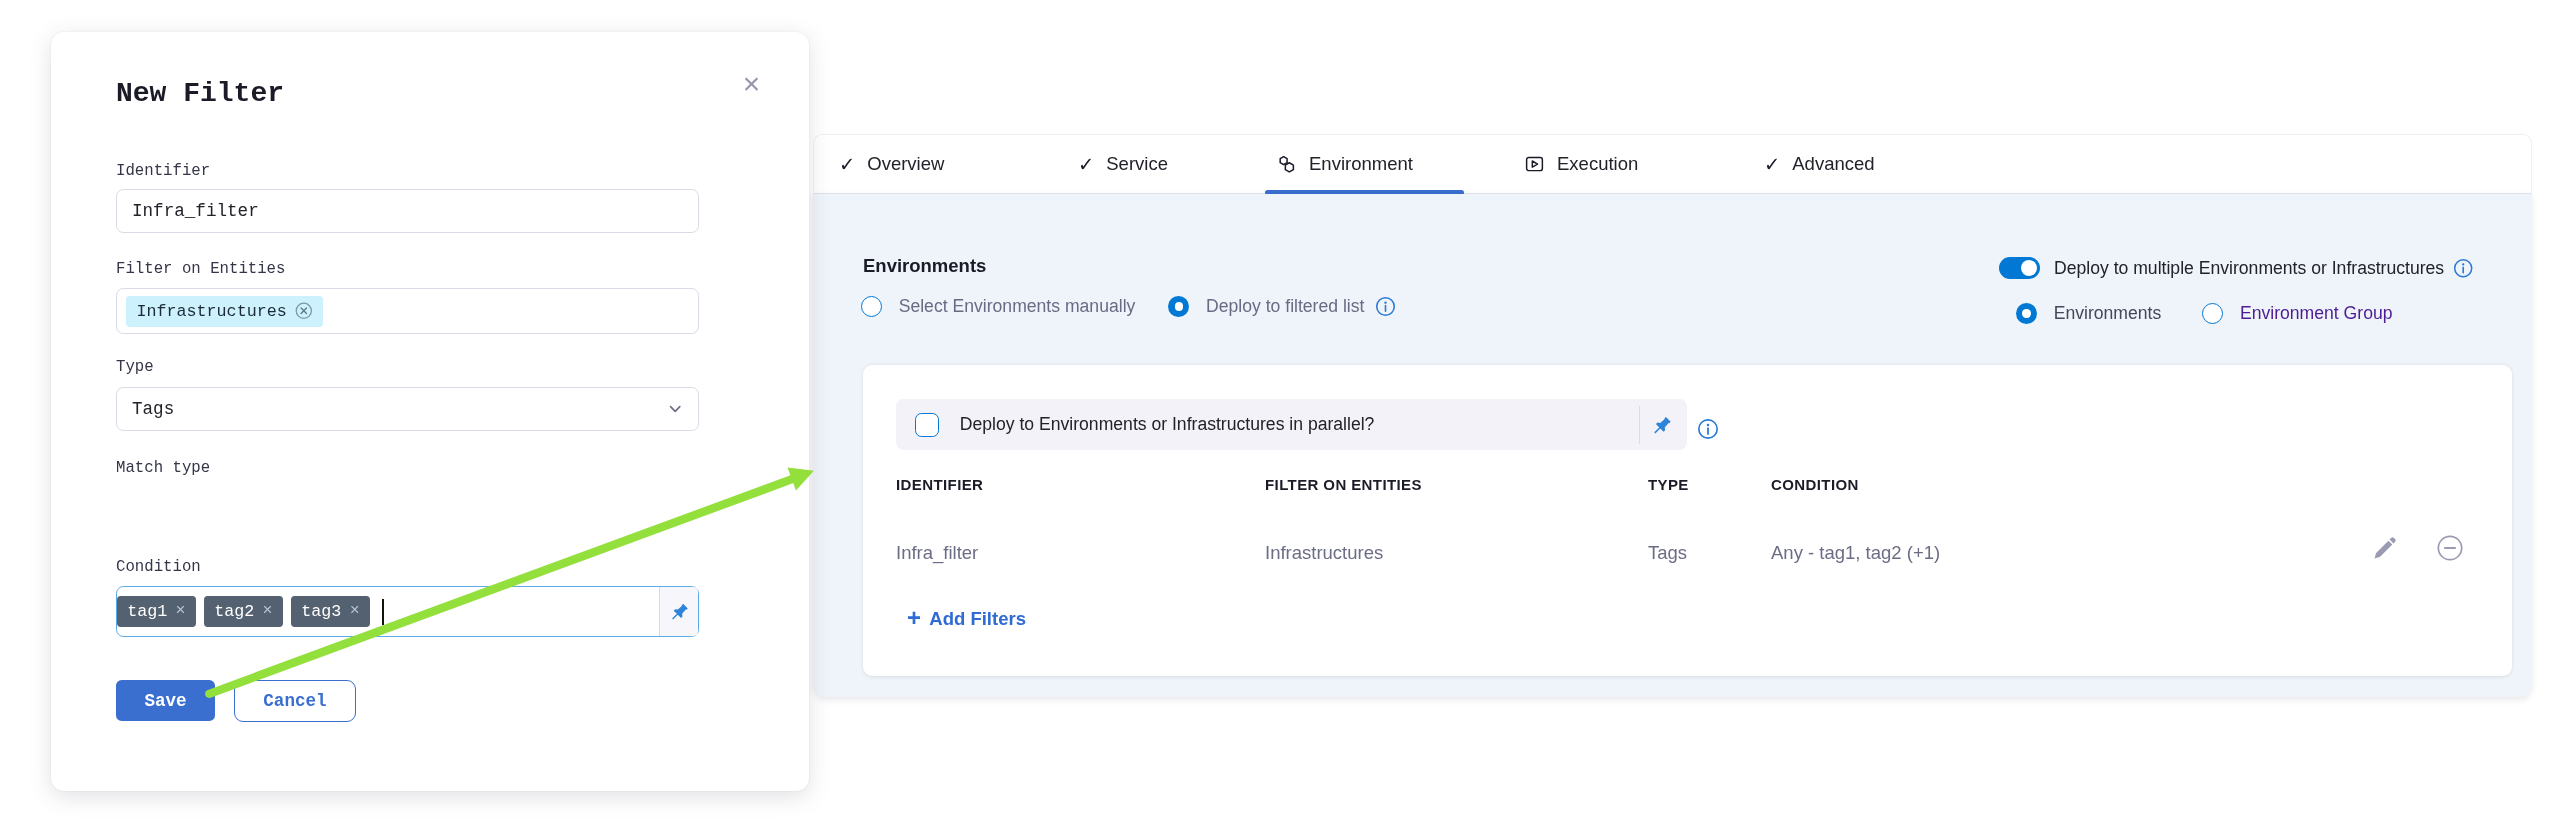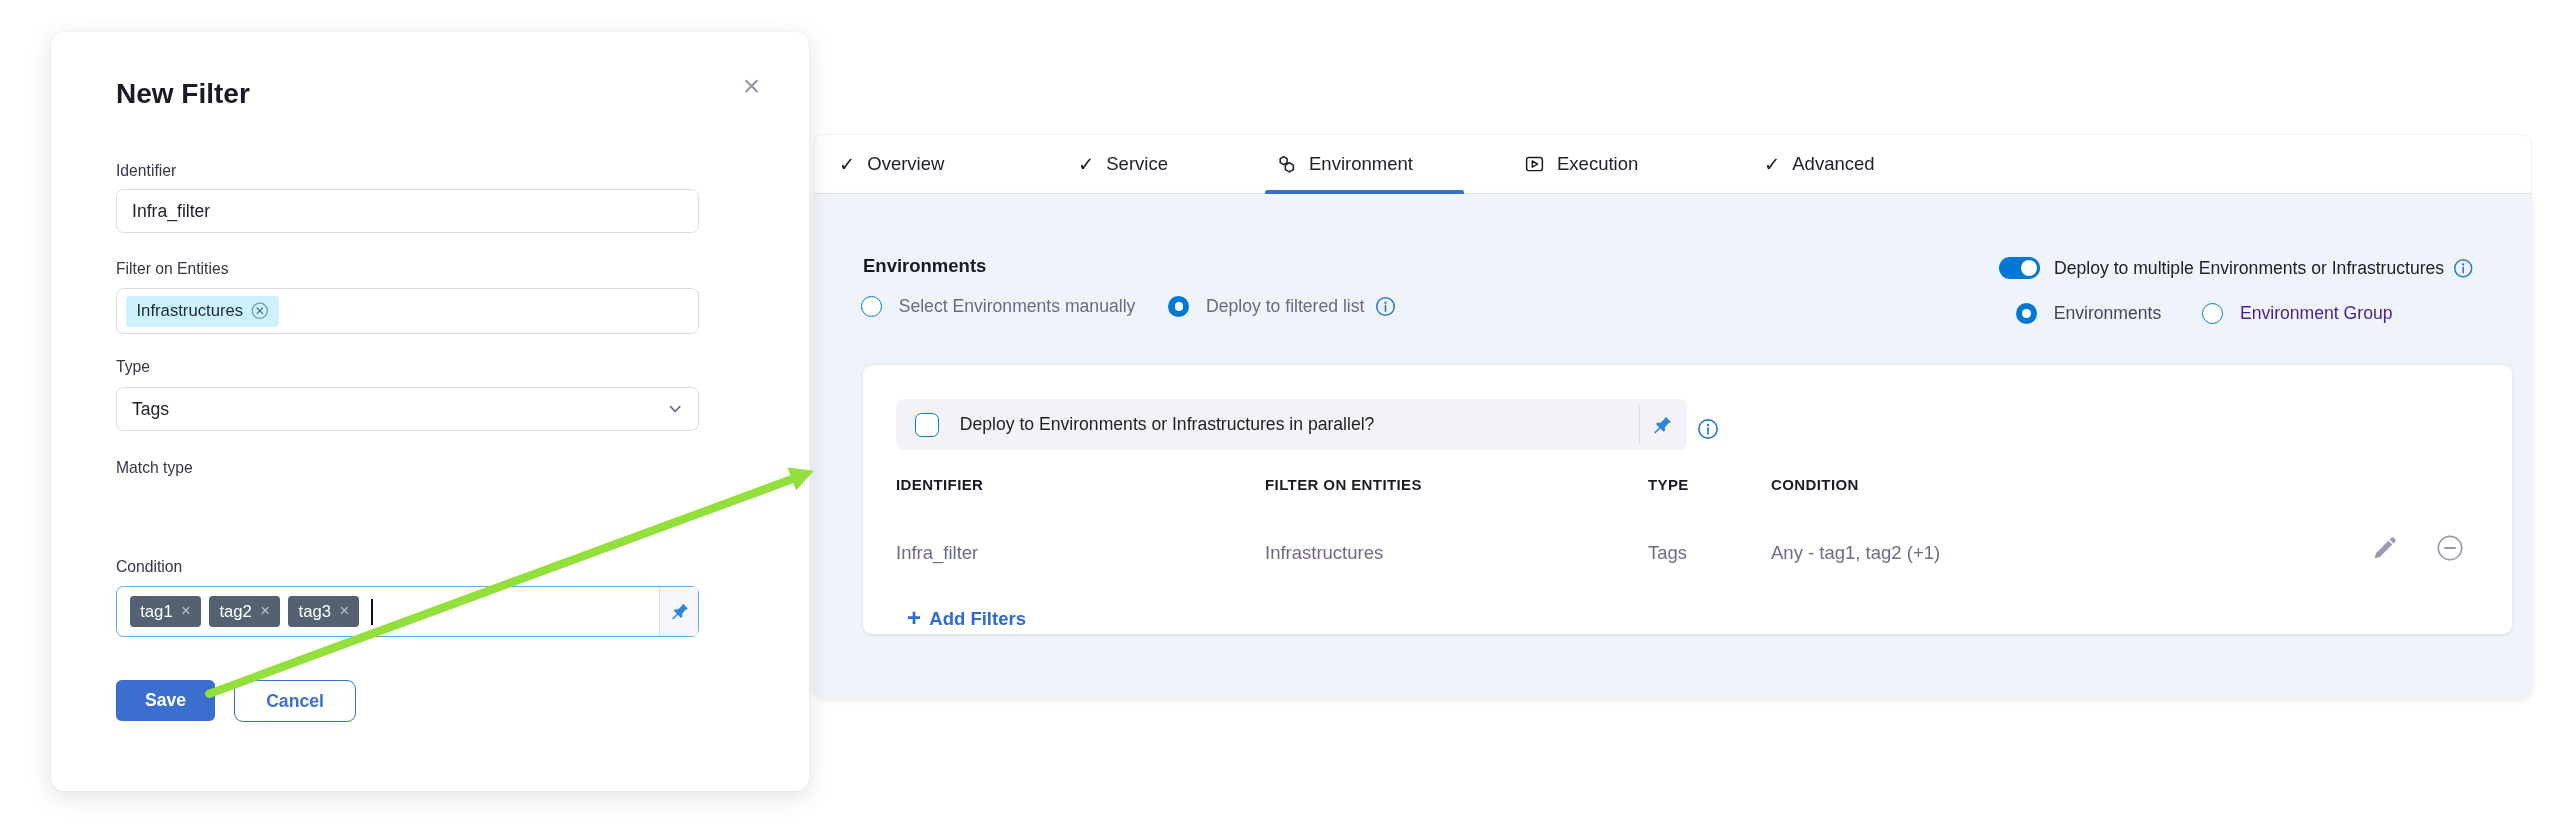--- a/index.html
+++ b/index.html
@@ -2,34 +2,34 @@
 <html style="font-size:15px"><head>
 <meta charset="utf-8">
 <style>
   * { box-sizing: border-box; margin: 0; padding: 0; }
   html,body { background:#fff; }
   body { font-family:"Liberation Sans", sans-serif; }
   #app { position:relative; width:2576px; height:832px; background:#fff; overflow:hidden; }
 
   
   .modal { position:absolute; left:51px; top:32px; width:758px; height:759px; background:#fff;
-           border-radius:13px; box-shadow:0 5.6px 22px rgba(96,97,112,.18), 0 0 1.9px rgba(40,41,61,.10); z-index:10; }
+           border-radius:13px; box-shadow:0 5.6px 22px rgba(96,97,112,.18), 0 0 1.9px rgba(40,41,61,.10); z-index:10;font-family:Liberation Mono, monospace; }
   .modal-title { position:absolute; left:65px; top:46px; font-size:28px; font-weight:700; color:#1b1b28; }
   .modal-close { position:absolute; right:41px; top:37px; width:33px; height:33px; display:flex; align-items:center;
                  justify-content:center; font-size:30px; font-weight:300; color:#9596ad; cursor:pointer; }
   .f-label { position:absolute; left:65px; font-size:15.7px; color:#343648; }
   .input { position:absolute; left:65px; width:583px; height:44px; border:0.9px solid #d9dae5; border-radius:7.4px;
            background:#fff; display:flex; align-items:center; padding:0 15px; font-size:17.6px; color:#22222a; }
   .chip-cyan { display:inline-flex; align-items:center; gap:8.3px; background:#cdf1fd; color:#1c2b38;
                border-radius:3.7px; height:31px; padding:0 10.2px; font-size:16.7px; }
   .circle-x { display:inline-flex; width:17.6px; height:17.6px; }
   .select-chevron { position:absolute; right:13px; top:50%; transform:translateY(-50%); display:flex; }
   .pin-seg { position:absolute; right:0; top:0; bottom:0; width:39px; background:#f6f6fb; border-left:0.9px solid #d9dae5;
              border-radius:0 6.5px 6.5px 0; display:flex; align-items:center; justify-content:center; cursor:pointer; }
-  .cond { border:1.9px solid #5aabea; height:51px; padding:0 41px 0 13px; gap:8.3px; }
+  .cond { border:1.9px solid #5aabea; height:51px; padding:0 41px 0 0; gap:8.3px; }
   .cond .pin-seg { border-radius:0 4.6px 4.6px 0; }
   .chip-dark { display:inline-flex; align-items:center; gap:8.3px; background:#546170; color:#fff; border-radius:3.7px;
                height:31.5px; padding:0 10.2px; font-size:16.7px; }
   .chip-dark .x { color:#b9c4cd; font-size:16.7px; line-height:1; cursor:pointer; }
   .caret { width:1.9px; height:26px; background:#111; margin-left:3.7px; }
   .btn { position:absolute; display:flex; align-items:center; justify-content:center; font-size:17.6px; font-weight:700;
          border-radius:5.6px; cursor:pointer; }
   .btn-save { left:65px; top:648px; width:99px; height:41px; background:#3a6fd0; color:#fff; }
   .btn-cancel { left:183px; top:648px; width:122px; height:42px; background:#fff; border:1.9px solid #3a6fd0;
                 color:#3a6fd0; border-radius:9px; }
@@ -49,21 +49,21 @@
   .radio { width:21px; height:21px; border-radius:50%; border:1.9px solid #0278d5; background:#fff; flex:none; cursor:pointer; }
   .radio.sel { background:#0278d5; border:none; display:flex; align-items:center; justify-content:center; }
   .radio.sel::after { content:""; width:8.3px; height:8.3px; border-radius:50%; background:#fff; }
   .rrow { position:absolute; display:flex; align-items:center; font-size:17.6px; }
   .rrow .lbl { margin-left:16.7px; }
   .left-lbl { color:#696b85; }
   .toggle { width:41px; height:22px; border-radius:12px; background:#0278d5; position:relative; flex:none; cursor:pointer; }
   .toggle::after { content:""; position:absolute; right:2.8px; top:2.8px; width:16.7px; height:16.7px; border-radius:50%; background:#fff; }
 
   
-  .card { position:absolute; left:50px; top:171px; width:1649px; height:269px; background:#fff; border-radius:9.3px;
+  .card { position:absolute; left:50px; top:171px; width:1649px; height:311px; background:#fff; border-radius:9.3px;
           box-shadow:0 0.9px 3.7px rgba(40,41,61,.10); }
   .graybar { position:absolute; left:33px; top:34px; width:791px; height:51px; background:#f2f2f8; border-radius:7.4px;
              display:flex; align-items:center; padding-left:19.4px; }
   .gb-div { position:absolute; left:743px; top:6.5px; bottom:6.5px; width:0.9px; background:#dcdce6; }
   .gb-pin { position:absolute; left:755px; top:50%; transform:translateY(-50%); display:flex; cursor:pointer; }
   .checkbox { width:24px; height:24px; border:1.9px solid #0278d5; border-radius:6.5px; background:#fff; flex:none; cursor:pointer; }
   .graybar .lbl { margin-left:20.4px; font-size:17.6px; color:#22222a; }
   .info-after-bar { position:absolute; left:834px; top:53px; display:flex; cursor:pointer; }
   .tgrid { position:absolute; left:33px; right:48px; display:grid; grid-template-columns:369px 383px 123px auto; align-items:center; }
   .thead { top:111px; font-size:15px; font-weight:700; color:#1c1c28; letter-spacing:0.4px; }

